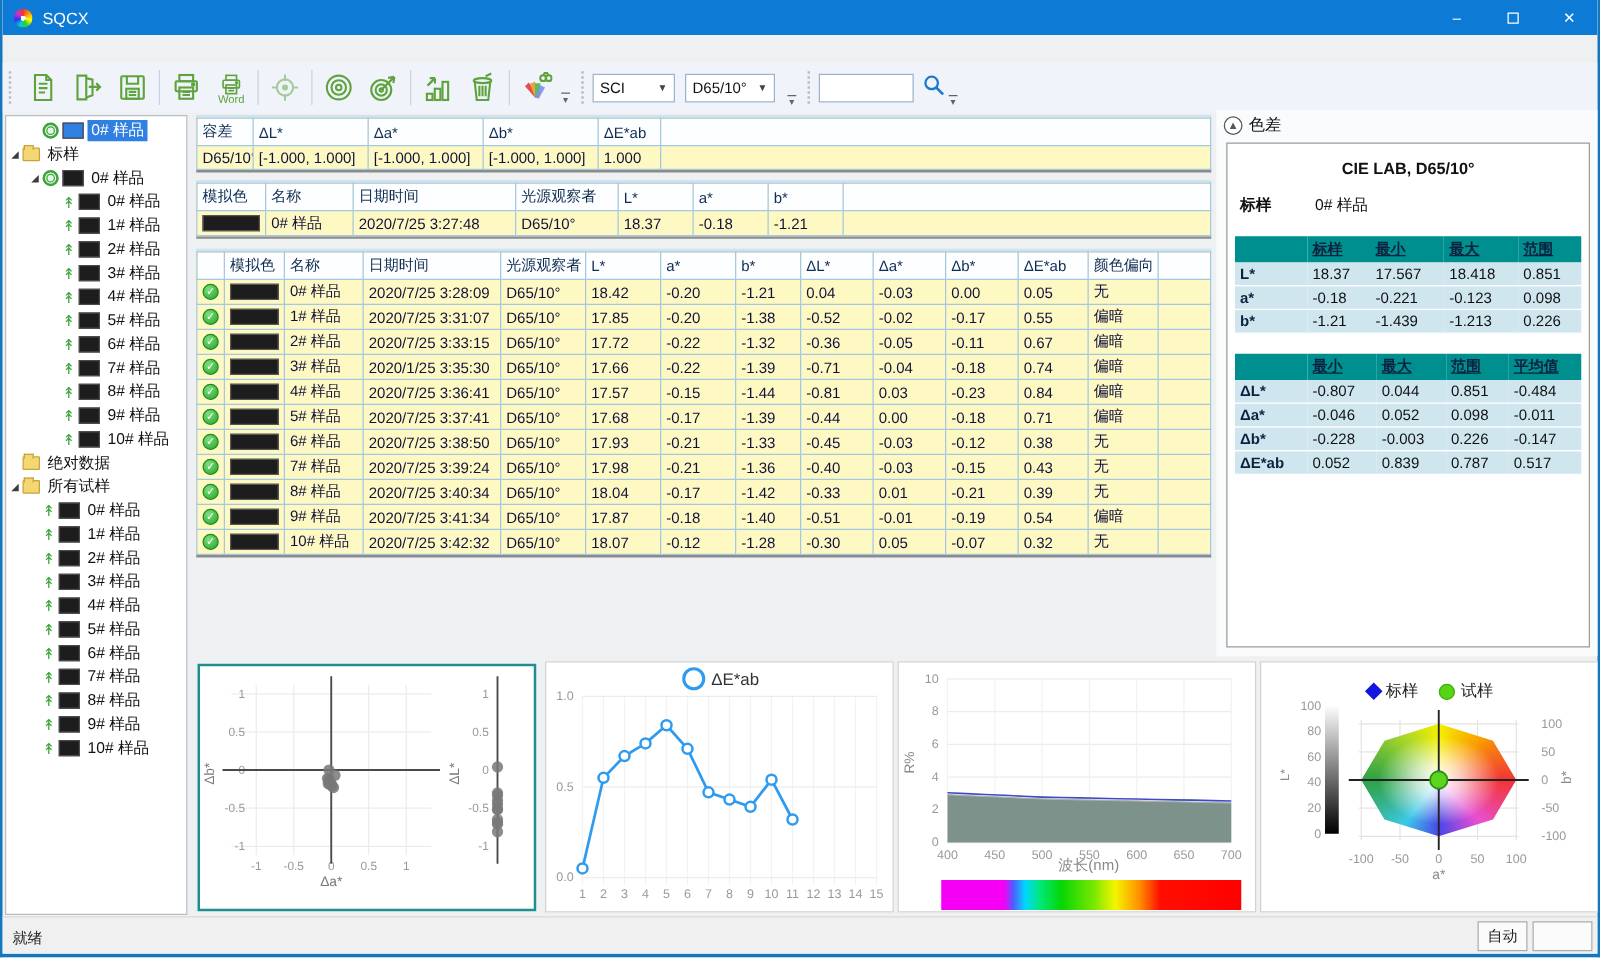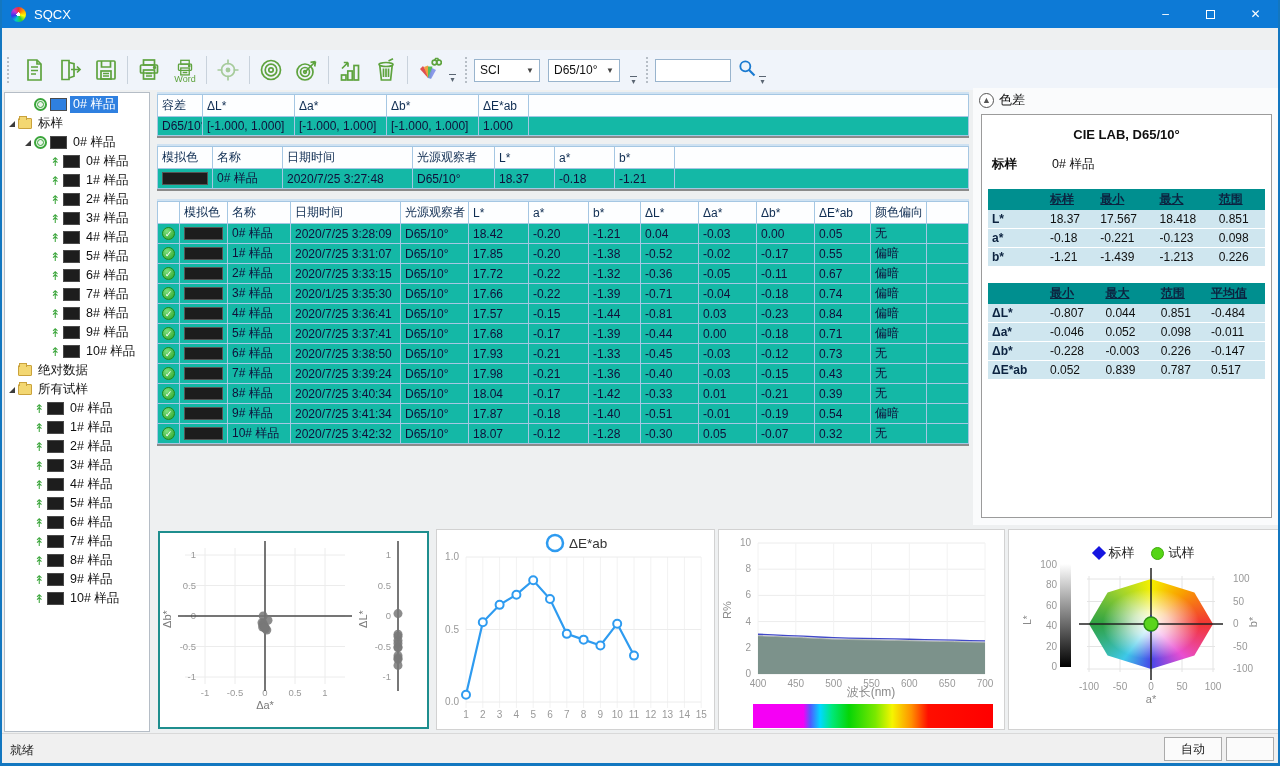--- a/index.html
+++ b/index.html
@@ -41,21 +41,21 @@
   .exp { width:0; height:0; border-bottom:6px solid #3c3c3c; border-left:6px solid transparent; margin-right:3px; flex:none; }
   .exp-space { width:9px; flex:none; }
   .icon-folder { width:14px; height:11px; background:#f3d772; border:1px solid #caa23c; border-radius:1px; position:relative; margin-right:3px; flex:none; }
   .icon-folder:before { content:""; position:absolute; left:0; top:-3px; width:6px; height:3px; background:#f3d772; border:1px solid #caa23c; border-bottom:none; }
   .icon-target { width:13px; height:13px; border-radius:50%; border:2px solid #3aa53a; display:flex; align-items:center; justify-content:center; margin-right:3px; flex:none; background:#eaf5ea; }
   .icon-target:before { content:""; width:5px; height:5px; border-radius:50%; border:1.5px solid #3aa53a; }
   .icon-sample { color:#3aa53a; font-size:12px; width:10px; text-align:center; margin-right:3px; flex:none; line-height:10px; }
   .swatch { width:17px; height:13px; background:#1d1d1d; border:1px solid #4a4a4a; margin-right:3px; flex:none; }
   
   .main { position:absolute; left:155px; top:92px; width:812px; height:431px; }
-  table.grid { border-collapse:collapse; table-layout:fixed; background:#14b8a6; font-size:12px; color:#10103a; width:812px; }
+  table.grid { border-collapse:collapse; table-layout:fixed; background:#fef9c3; font-size:12px; color:#10103a; width:812px; }
   table.grid th { font-weight:normal; color:#0f2d52; text-align:left; padding:2px 4px; border:1px solid #a5c7e3; background:#fdfeff; height:19px; overflow:hidden; white-space:nowrap; }
   table.grid td { padding:1px 4px; border:1px solid #a5c7e3; height:19px; overflow:hidden; white-space:nowrap; }
   .tbl-wrap { border-bottom:2px solid #8b8b8b; border-top:2px solid #cfe2f2; }
   .cell-swatch { width:100%; height:13px; background:#1d1d1d; border:1px solid #555; }
   .check { width:13px; height:13px; border-radius:50%; background:radial-gradient(circle at 35% 30%, #7fe07f, #27a327); border:1px solid #1d8a1d; color:#fff; font-size:9px; font-weight:bold; display:flex; align-items:center; justify-content:center; }
   
   .right-panel { position:absolute; left:971px; top:88px; width:307px; height:437px; background:#fafbfc; }
   .rp-header { display:flex; align-items:center; height:24px; padding-left:6px; }
   .rp-collapse { width:15px; height:15px; border-radius:50%; border:1.5px solid #555; color:#555; font-size:9px; display:flex; align-items:center; justify-content:center; margin-right:5px; background:#fff; }
   .rp-title { font-size:13px; color:#111; }
@@ -634,21 +634,21 @@
               </td>
               <td>6# 样品</td>
               <td>2020/7/25 3:38:50</td>
               <td>D65/10°</td>
               <td>17.93</td>
               <td>-0.21</td>
               <td>-1.33</td>
               <td>-0.45</td>
               <td>-0.03</td>
               <td>-0.12</td>
-              <td>0.73</td>
+              <td>0.38</td>
               <td>无</td>
               <td></td>
             </tr>
             <tr>
               <td>
                 <span class="check">✓</span>
               </td>
               <td>
                 <div class="cell-swatch"></div>
               </td>
@@ -1024,17 +1024,17 @@
         </span>
         <span class="gl-item">
           <span class="mk-circle"></span>
           <span>试样</span>
         </span>
       </div>
     </div>
 
   <div class="statusbar">
     <span class="sb-ready">就绪</span>
-    <span class="sb-cell" style="right:56px;width:58px;">自动</span>
+    <span class="sb-cell" style="right:56px;width:40px;">自动</span>
     <span class="sb-cell" style="right:4px;width:48px;"></span>
   </div>
 
 </div>
 
 </body></html>

